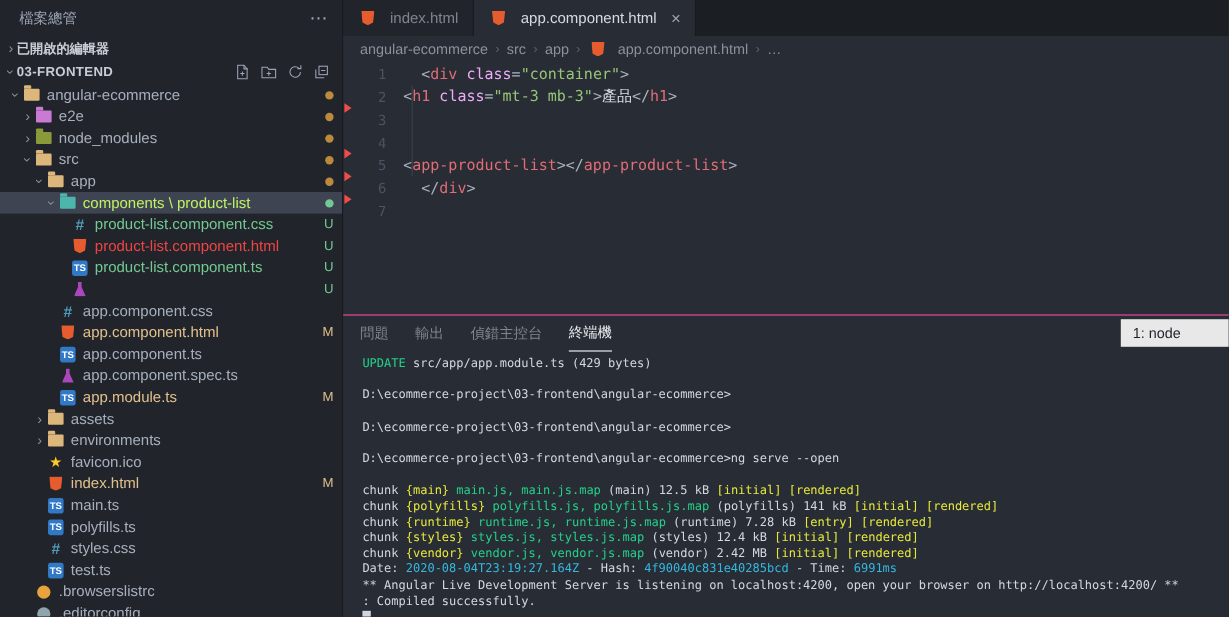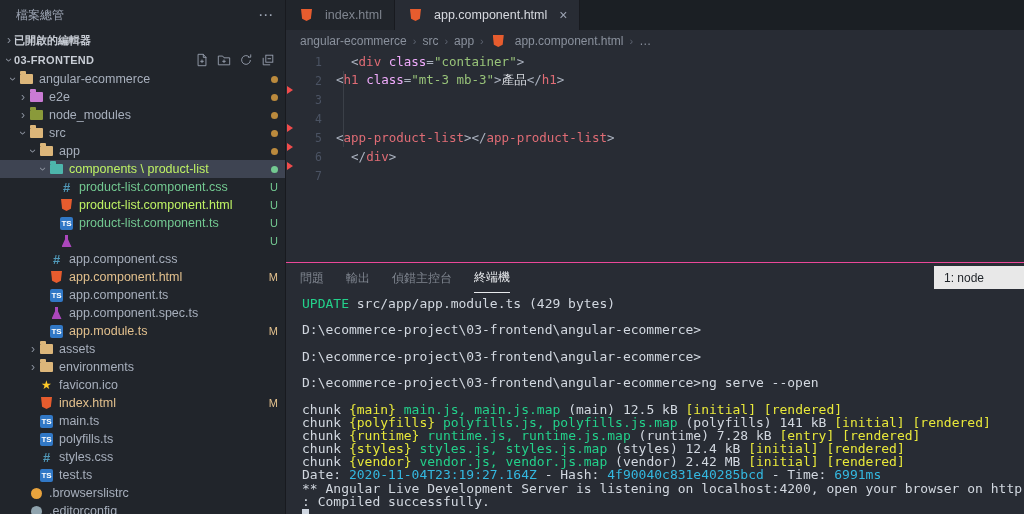--- a/index.html
+++ b/index.html
@@ -77,21 +77,21 @@
   .panel{position:absolute;left:286px;top:262px;width:738px;height:252px;background:#282c34;
          border-top:1px solid #ec4899;box-sizing:border-box}
   .panel-header{height:30px;display:flex;align-items:center;padding-left:14px}
   #panel-tabs{display:flex;gap:22px;height:100%}
   .ptab{font-size:12px;color:#7f858f;height:100%;display:flex;align-items:center;
         cursor:pointer;box-sizing:border-box}
   .ptab.active{color:#e8eaed;border-bottom:1px solid #e8eaed}
   .term-select{position:absolute;right:0;top:3px;height:23px;min-width:70px;background:#e8e8e8;
                color:#1f2328;font-size:12px;display:flex;align-items:center;padding:0 10px;cursor:pointer}
   .terminal{position:absolute;left:0;top:30px;right:0;bottom:0;padding:4px 0 0 16px;
-            font-family:"DejaVu Sans Mono","Liberation Mono",monospace;font-size:13px;
+            font-family:"DejaVu Sans Mono","Liberation Mono",monospace;font-size:10px;
             cursor:text;overflow:hidden}
   .tline{height:13.2px;line-height:13.2px;white-space:pre}
   .t-d{color:#d2d8e0}.t-g{color:#23d18b}.t-y{color:#e8e83a}.t-c{color:#34b8e0}
   .term-cursor{width:7px;height:12px;background:#cfd6e0;margin-top:1px}
 </style>
 </head>
 <body>
 
 <div id="app">
 
@@ -207,21 +207,21 @@
           <span class="tree-label" style="color: rgb(115, 201, 145);">product-list.component.css</span>
           <span class="row-end">
             <span class="git-badge badge-u">U</span>
           </span>
         </div>
         <div class="tree-row" style="padding-left: 48px;">
           <span class="chev-sp"></span>
           <span class="fi">
             <span class="html-shield"></span>
           </span>
-          <span class="tree-label" style="color: #bef264;">product-list.component.html</span>
+          <span class="tree-label" style="color: #ef4444;">product-list.component.html</span>
           <span class="row-end">
             <span class="git-badge badge-u">U</span>
           </span>
         </div>
         <div class="tree-row" style="padding-left: 48px;">
           <span class="chev-sp"></span>
           <span class="fi">
             <span class="ts-badge">TS</span>
           </span>
           <span class="tree-label" style="color: rgb(115, 201, 145);">product-list.component.ts</span>
@@ -447,20 +447,20 @@
         <div class="tline">&nbsp;</div>
         <div class="tline"><span class="t-d">D:\ecommerce-project\03-frontend\angular-ecommerce&gt;</span></div>
         <div class="tline">&nbsp;</div>
         <div class="tline"><span class="t-d">D:\ecommerce-project\03-frontend\angular-ecommerce&gt;</span><span class="t-d">ng serve --open</span></div>
         <div class="tline">&nbsp;</div>
         <div class="tline"><span class="t-d">chunk </span><span class="t-y">{main}</span><span class="t-d"> </span><span class="t-g">main.js, main.js.map</span><span class="t-d"> (main) 12.5 kB </span><span class="t-y">[initial]</span><span class="t-d"> </span><span class="t-y">[rendered]</span></div>
         <div class="tline"><span class="t-d">chunk </span><span class="t-y">{polyfills}</span><span class="t-d"> </span><span class="t-g">polyfills.js, polyfills.js.map</span><span class="t-d"> (polyfills) 141 kB </span><span class="t-y">[initial]</span><span class="t-d"> </span><span class="t-y">[rendered]</span></div>
         <div class="tline"><span class="t-d">chunk </span><span class="t-y">{runtime}</span><span class="t-d"> </span><span class="t-g">runtime.js, runtime.js.map</span><span class="t-d"> (runtime) 7.28 kB </span><span class="t-y">[entry]</span><span class="t-d"> </span><span class="t-y">[rendered]</span></div>
         <div class="tline"><span class="t-d">chunk </span><span class="t-y">{styles}</span><span class="t-d"> </span><span class="t-g">styles.js, styles.js.map</span><span class="t-d"> (styles) 12.4 kB </span><span class="t-y">[initial]</span><span class="t-d"> </span><span class="t-y">[rendered]</span></div>
         <div class="tline"><span class="t-d">chunk </span><span class="t-y">{vendor}</span><span class="t-d"> </span><span class="t-g">vendor.js, vendor.js.map</span><span class="t-d"> (vendor) 2.42 MB </span><span class="t-y">[initial]</span><span class="t-d"> </span><span class="t-y">[rendered]</span></div>
-        <div class="tline"><span class="t-d">Date: </span><span class="t-c">2020-11-04T23:19:27.164Z</span><span class="t-d"> - Hash: </span><span class="t-c">4f90040c831e40285bcd</span><span class="t-d"> - Time: </span><span class="t-c">6991ms</span></div>
+        <div class="tline"><span class="t-d">Date: </span><span class="t-c">2020-08-04T23:19:27.164Z</span><span class="t-d"> - Hash: </span><span class="t-c">4f90040c831e40285bcd</span><span class="t-d"> - Time: </span><span class="t-c">6991ms</span></div>
         <div class="tline"><span class="t-d">** Angular Live Development Server is listening on localhost:4200, open your browser on http://localhost:4200/ **</span></div>
         <div class="tline"><span class="t-d">: Compiled successfully.</span></div>
         <div class="term-cursor"></div>
       </div>
   </div>
 
 </div>
 
 </body></html>

